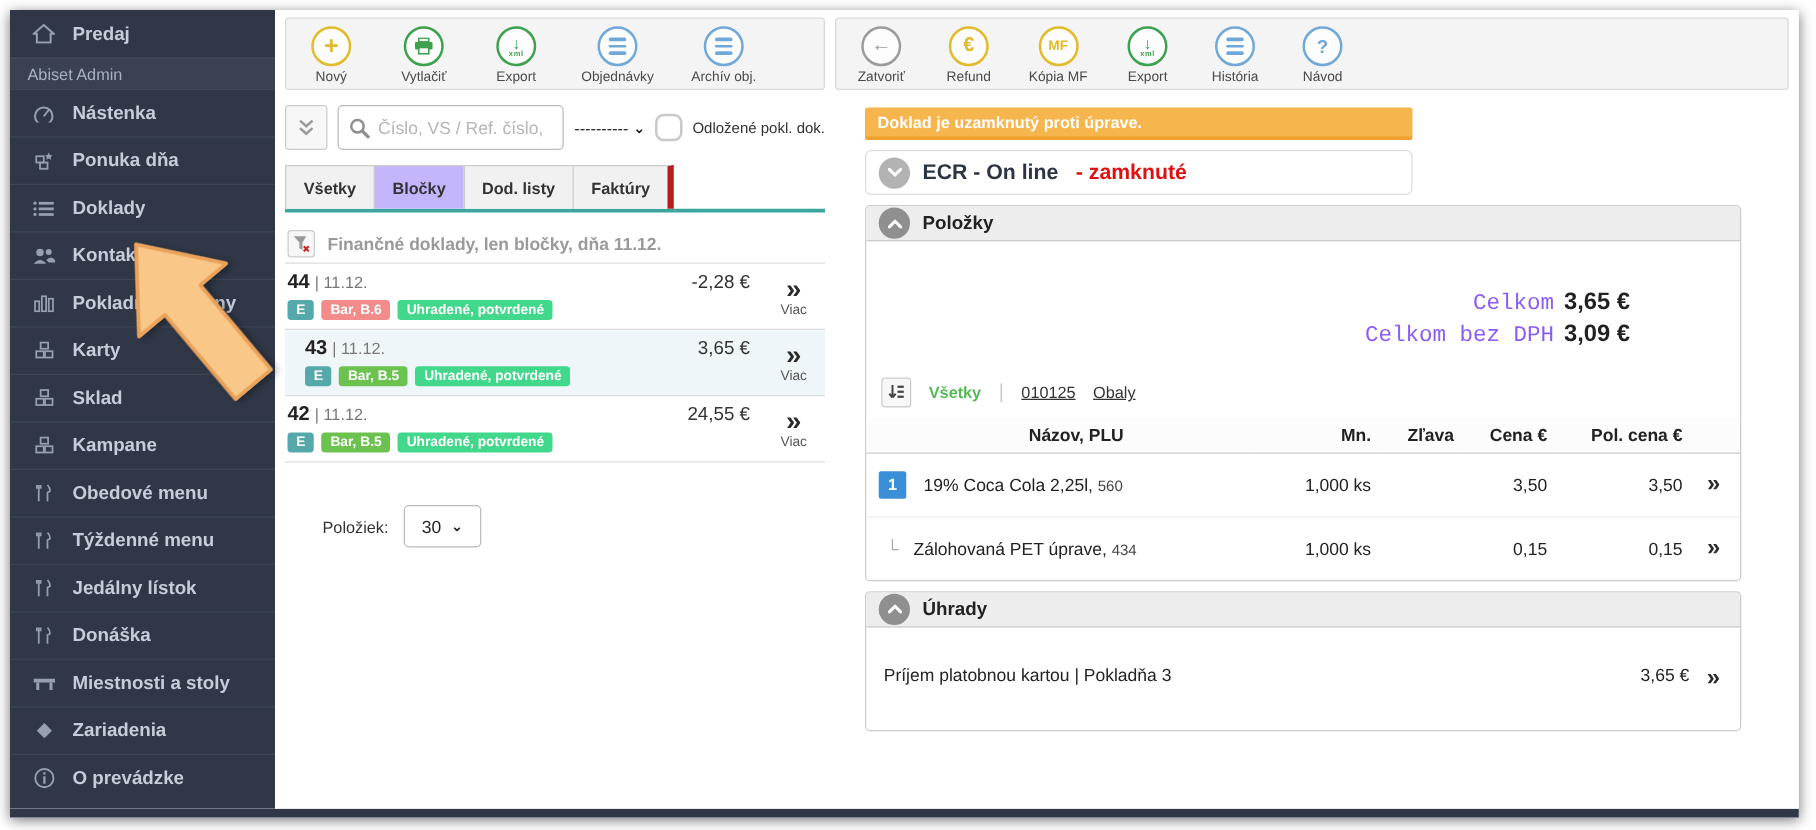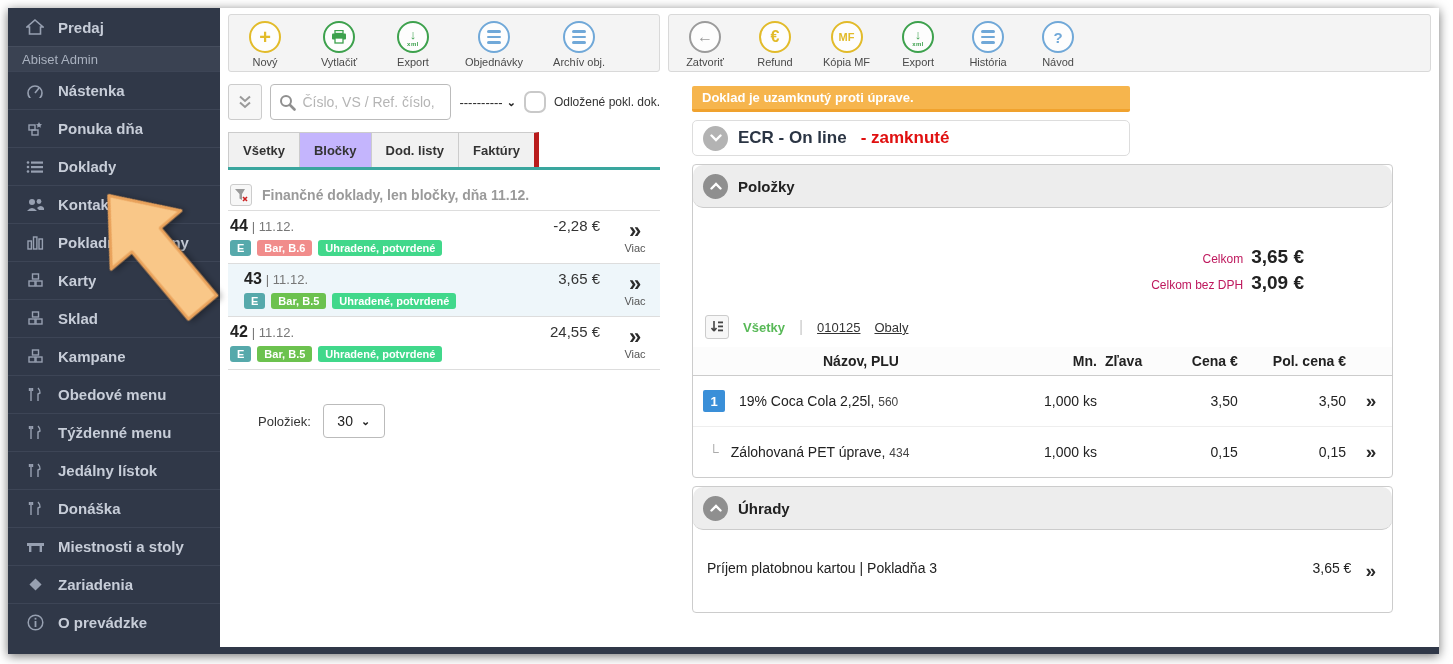--- a/index.html
+++ b/index.html
@@ -74,25 +74,25 @@
   .psbox { width:62px; height:34px; border:1px solid #bbb; border-radius:4px; display:flex; align-items:center; justify-content:center; gap:8px; font-size:14px; color:#222; cursor:pointer; background:#fff; }
   
   .detail { position:absolute; left:464px; top:78px; width:758px;margin-left:8px; }
   .lockbanner { width:438px; background:#f6b54d; border-bottom:3px solid #f0a22e; border-radius:2px; color:#fff; font-weight:bold; font-size:13px; padding:4px 10px; }
   .ecrbox { width:438px; margin-top:8px; background:#fff; border:1px solid #ddd; border-radius:5px; height:36px; display:flex; align-items:center; padding:0 10px; gap:10px; }
   .gcirc { width:25px; height:25px; border-radius:50%; background:#b3b3b3; display:flex; align-items:center; justify-content:center; flex:0 0 25px; cursor:pointer; }
   .gcirc.dark { background:#8f8f8f; }
   .ecrtitle { font-size:17px; font-weight:bold; color:#2b3544; }
   .ecrstatus { font-size:17px; font-weight:bold; color:#e01010; margin-left:4px; }
   .section { width:701px; margin-top:8px; border:1px solid #ccc; border-radius:4px; background:#fff; overflow:hidden; }
-  .sechead { height:43px; background:#ededed; border-bottom:1px solid #ccc; display:flex; align-items:center; gap:10px; padding:0 10px;border-radius:10px; }
+  .sechead { height:28px; background:#ededed; border-bottom:1px solid #ccc; display:flex; align-items:center; gap:10px; padding:0 10px; }
   .sechead .ttl { font-size:15px; font-weight:bold; color:#222; }
   .totals { padding:36px 88px 10px 0; text-align:right; }
   .totline { display:flex; justify-content:flex-end; align-items:baseline; gap:8px; line-height:1.35; }
-  .totlbl { font-size:12px; color:#be185d; }
+  .totlbl { font-size:18px; color:#8b5cf6;font-family:Liberation Mono, monospace; }
   .totval { font-size:19px; font-weight:bold; color:#222; }
   .linksrow { display:flex; align-items:center; gap:14px; padding:10px 12px 8px 12px; }
   .sorticon { width:24px; height:24px; border:1px solid #ccc; border-radius:3px; background:#f7f7f7; display:flex; align-items:center; justify-content:center; cursor:pointer; }
   .lnk-green { color:#58b957; font-weight:bold; font-size:13px; cursor:pointer; }
   .lnk-sep { color:#ccc; }
   .lnk { color:#333; font-size:13px; text-decoration:underline; cursor:pointer; }
   table.items { width:100%; border-collapse:collapse; }
   table.items th { font-size:14px; font-weight:bold; color:#222; border-bottom:1px solid #ccc; padding:6px 4px; background:#fcfcfc; }
   table.items td { font-size:14px; color:#222; padding:14px 4px; border-bottom:1px solid #eee; }
   table.items tr:last-child td { border-bottom:none; }
@@ -515,21 +515,21 @@
           <span class="lnk-sep">|</span>
           <span class="lnk">010125</span>
           <span class="lnk">Obaly</span>
         </div>
 
         <table class="items">
           <thead>
             <tr>
               <th style="width:330px; text-align:left; padding-left:130px;">Názov, PLU</th>
               <th style="width:110px; text-align:right;">Mn.</th>
-              <th style="width:70px; text-align:left;">Zľava</th>
+              <th style="width:70px; text-align:right;">Zľava</th>
               <th style="width:80px; text-align:right;">Cena €</th>
               <th style="width:120px; text-align:right;">Pol. cena €</th>
               <th style="width:46px;"></th>
             </tr>
           </thead>
           <tbody>
             <tr>
               <td style="padding-left:10px;">
                 <span class="idxbadge">1</span>
                 <span>19% Coca Cola 2,25l,</span>

